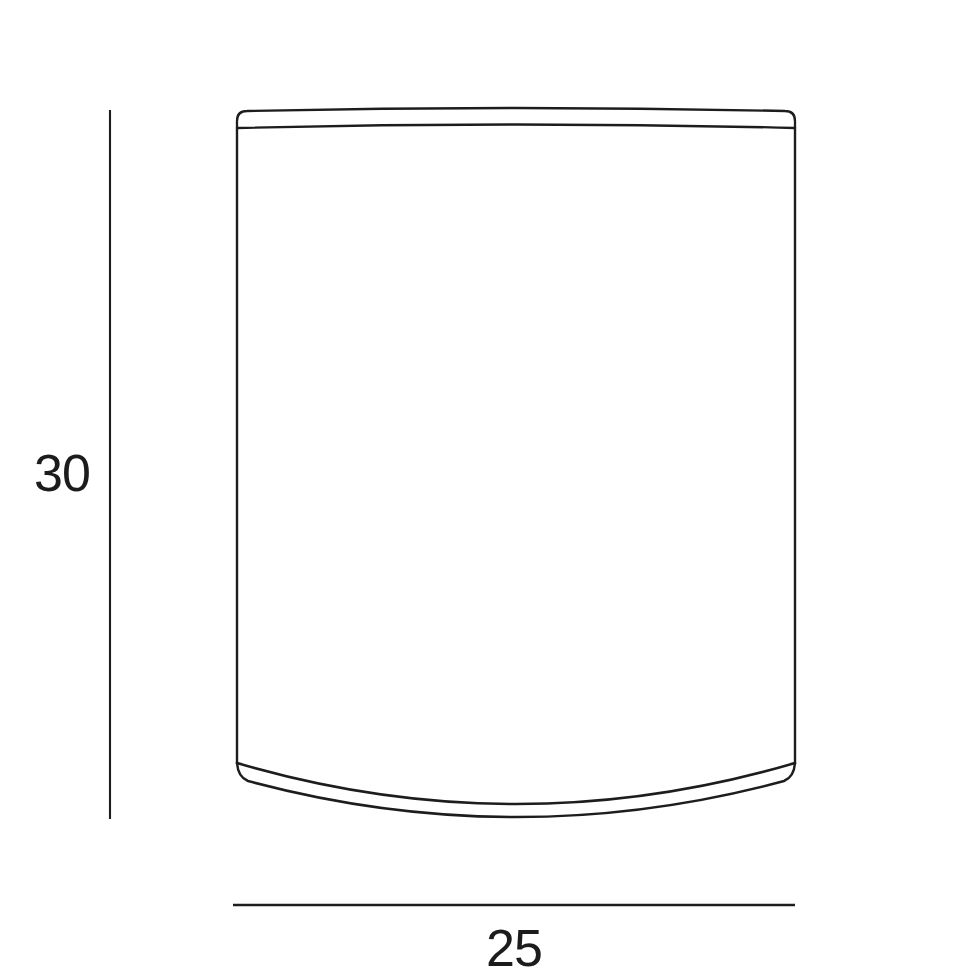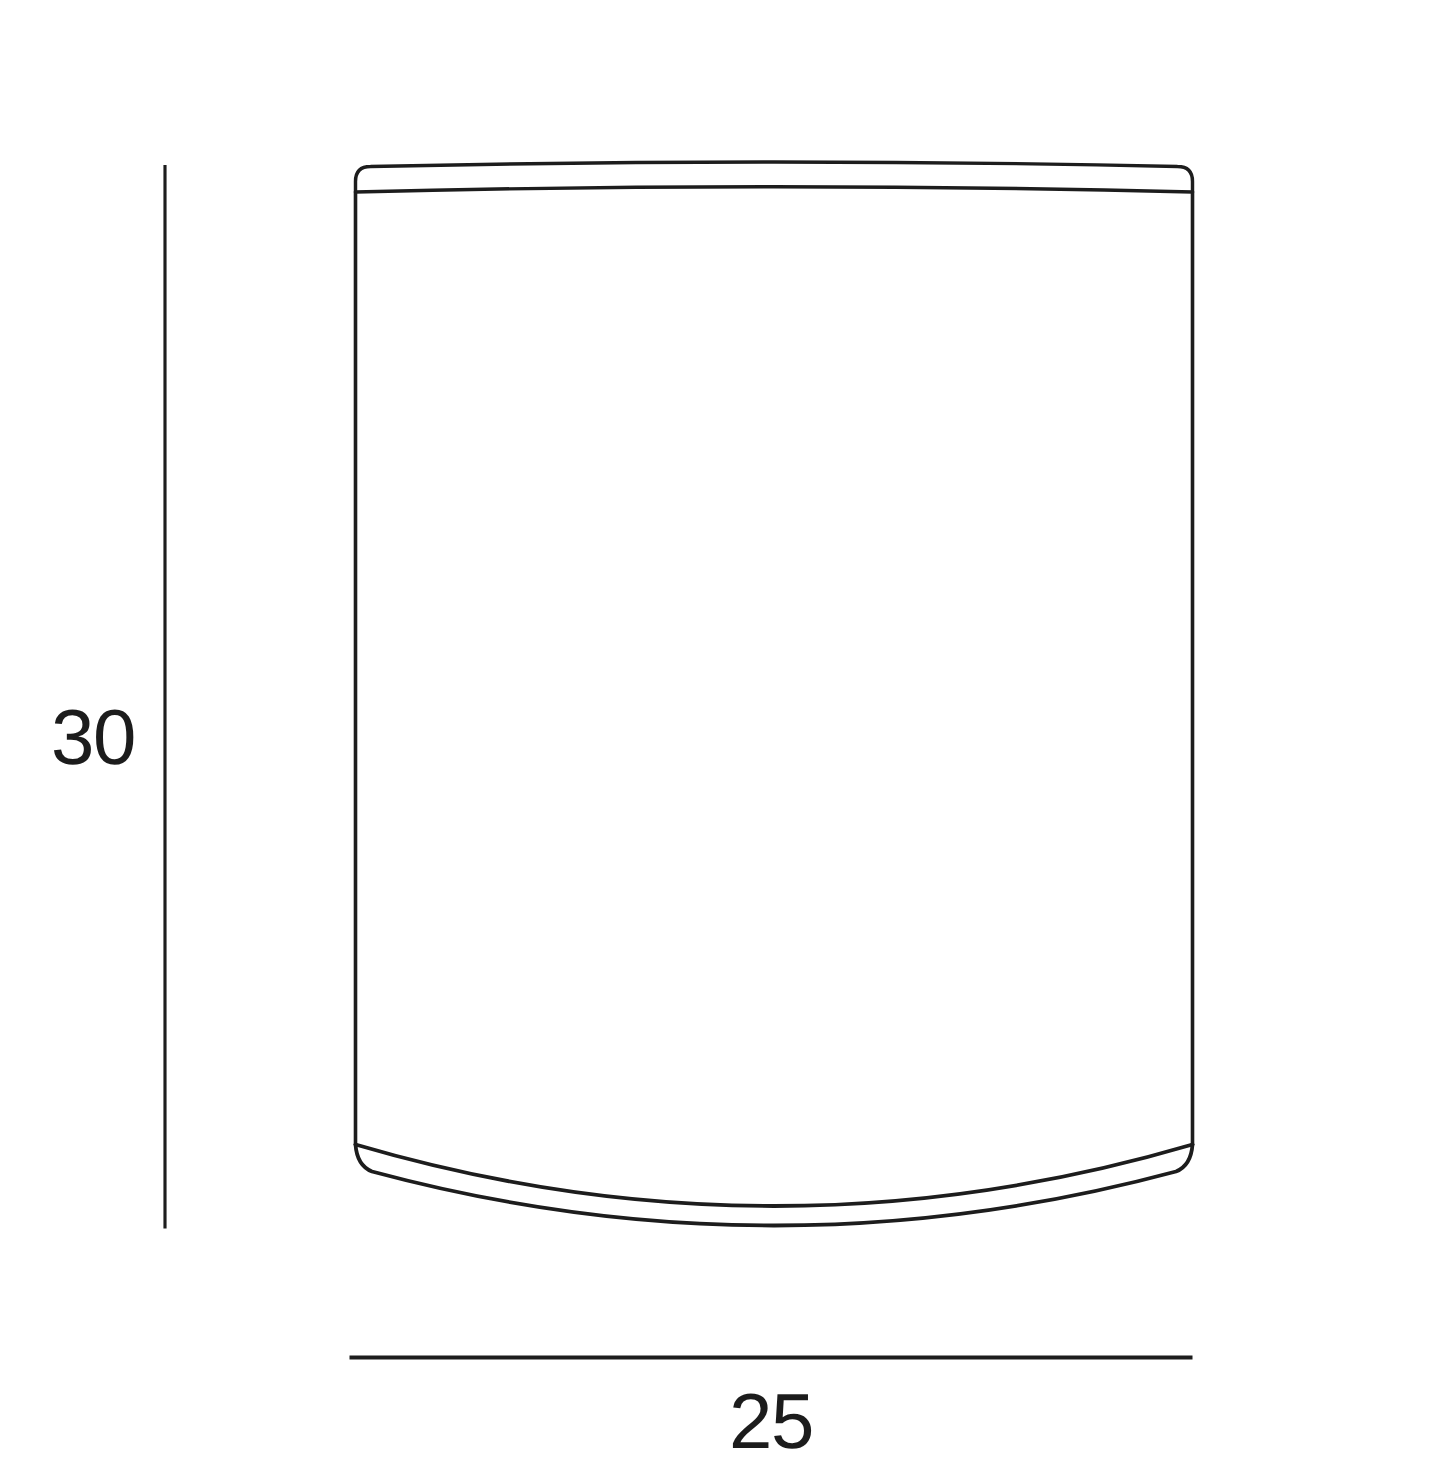--- a/index.html
+++ b/index.html
@@ -31,21 +31,21 @@
     color: #1c1c1c;
     font-size: 52px;
     line-height: 1;
     letter-spacing: -1px;
     text-align: center;
     user-select: none;
     white-space: nowrap;
   }
   .dim-label.height {
     left: 26px;
-    top: 466px;
+    top: 447px;
     width: 72px;
   }
   .dim-label.width {
     left: 454px;
     top: 922px;
     width: 120px;
   }
 </style>
 </head>
 <body>

